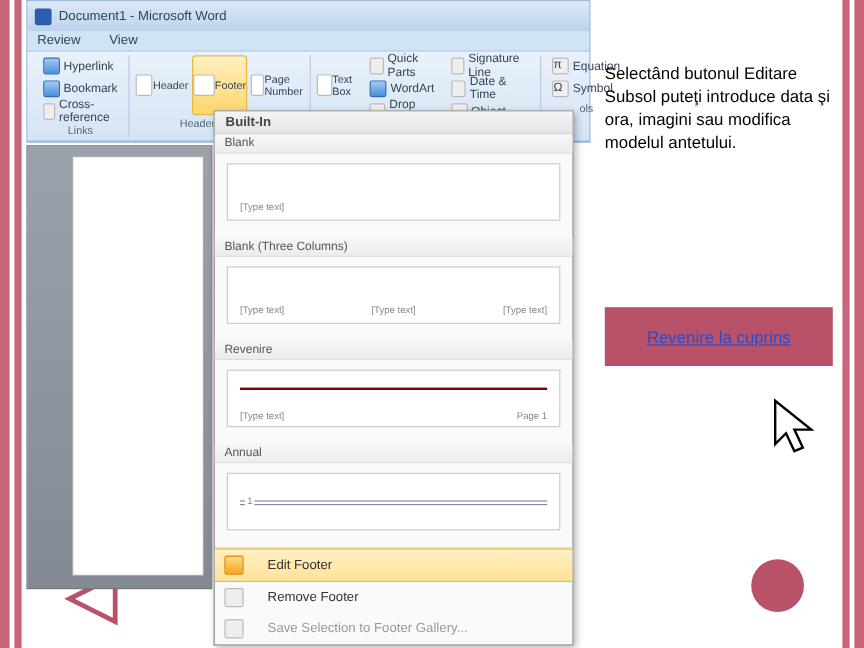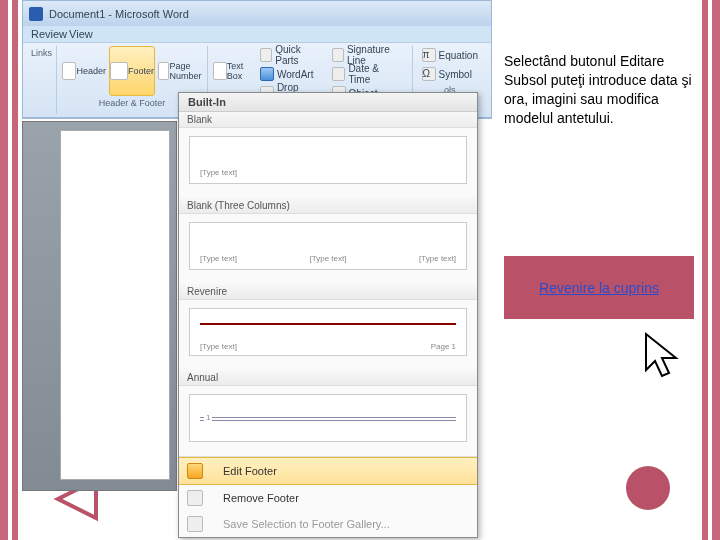--- a/index.html
+++ b/index.html
@@ -5,21 +5,21 @@
   * { box-sizing: border-box; margin: 0; padding: 0; }
   body { width: 720px; height: 540px; font-family: "Segoe UI", Tahoma, sans-serif; font-size: 11px; background: #fff; position: relative; overflow: hidden; }
   .stripe { position: absolute; top: 0; bottom: 0; width: 8px; background: #c7657b; }
   .stripe.s1 { left: 0; }
   .stripe.s2 { left: 12px; width: 6px; }
   .stripe.s3 { right: 12px; width: 6px; }
   .stripe.s4 { right: 0; }
   .word-app { position: absolute; top: 0; left: 22px; width: 470px; background: #cfe4f5; border: 1px solid #9db9d6; }
   .titlebar { height: 25px; background: linear-gradient(#dce9f7,#bcd3ec); display: flex; align-items: center; padding: 0 6px; font-size: 11px; color: #345; }
   .titlebar .wicon { width: 14px; height: 14px; background: #2a5db0; border-radius: 2px; margin-right: 6px; }
-  .tabs { display: flex; gap: 2px; padding: 2px 8px; background: #cfe4f5; font-size: 11px; color: #345; }
+  .tabs { display: flex; gap: 24px; padding: 2px 8px; background: #cfe4f5; font-size: 11px; color: #345; }
   .tabs span { cursor: default; }
   .ribbon { display: flex; background: linear-gradient(#e9f1fb,#d5e4f4); border-top: 1px solid #b8cde4; border-bottom: 1px solid #9db9d6; padding: 3px 4px; gap: 0; }
   .grp { border-right: 1px solid #b8cde4; padding: 0 4px; display: flex; flex-direction: column; }
   .grp:last-child { border-right: none; }
   .grp .items { display: flex; gap: 2px; align-items: flex-start; }
   .grp .lbl { text-align: center; font-size: 9px; color: #567; margin-top: 2px; }
   .rbtn { display: flex; flex-direction: row; align-items: center; justify-content: flex-end; width: 46px; height: 50px; font-size: 9px; color: #345; border: 1px solid transparent; border-radius: 3px; cursor: default; }
   .rbtn.small { flex-direction: row; width: auto; height: 18px; padding: 0 4px; gap: 3px; font-size: 10px; justify-content: flex-start; }
   .rbtn.sel { background: linear-gradient(#fff0c1,#ffd56b); border: 1px solid #e5b93d; }
   .ricon { width: 18px; height: 18px; background: #eee; border: 1px solid #bbb; border-radius: 2px; }
@@ -34,21 +34,21 @@
   .preview { padding: 6px 10px 10px 10px; }
   .page { background: #fff; border: 1px solid #ccc; height: 48px; position: relative; margin: 2px 0 4px 0; }
   .page .ph { position: absolute; font-size: 8px; color: #888; }
   .page .line { position: absolute; height: 2px; background: #800; }
   .dd-sep { border-top: 1px solid #ddd; }
   .dd-item { display: flex; align-items: center; gap: 20px; padding: 5px 8px; font-size: 11px; color: #333; cursor: default; }
   .dd-item.hl { background: linear-gradient(#fff0c1,#ffe29a); border: 1px solid #e5b93d; border-left: none; border-right: none; }
   .dd-item.disabled { color: #999; }
   .dd-item .dicon { width: 16px; height: 16px; }
   .info { position: absolute; top: 52px; left: 504px; width: 190px; font-size: 14px; line-height: 1.35; color: #000; font-family: Arial, sans-serif; }
-  .return-btn { position: absolute; top: 256px; left: 504px; width: 190px; height: 63px; background: #b95268; display: flex; align-items: center; justify-content: center; }
+  .return-btn { position: absolute; top: 256px; left: 504px; width: 190px; height: 49px; background: #b95268; display: flex; align-items: center; justify-content: center; }
   .return-btn a { color: #2a4bcc; text-decoration: underline; font-size: 14px; font-family: Arial, sans-serif; }
   .cursor-arrow { position: absolute; top: 330px; left: 640px; }
   .circle { position: absolute; bottom: 30px; right: 50px; width: 44px; height: 44px; border-radius: 50%; background: #b95268; }
   .back-tri { position: absolute; bottom: 18px; left: 50px; }
   .gray-slab { position: absolute; top: 121px; left: 22px; width: 155px; height: 370px; background: linear-gradient(#9aa2ac,#828a94); border: 1px solid #777; z-index: 1; }
   .white-slab { position: absolute; top: 130px; left: 60px; width: 110px; height: 350px; background: #fff; border: 1px solid #aaa; z-index: 2; }
 </style>
 </head>
 <body>
 
@@ -64,20 +64,34 @@
   <div class="titlebar">
     <div class="wicon"></div>
     <span>Document1 - Microsoft Word</span>
   </div>
   <div class="tabs">
     <span>Review</span>
     <span>View</span>
   </div>
   <div class="ribbon">
     <div class="grp">
+      <div class="stacked">
+        <div class="rbtn small">
+            <span class="ricon sm blue"></span>
+            <span>Hyperlink</span>
+          </div>
+        <div class="rbtn small">
+            <span class="ricon sm blue"></span>
+            <span>Bookmark</span>
+          </div>
+        <div class="rbtn small">
+            <span class="ricon sm"></span>
+            <span>Cross-reference</span>
+          </div>
+      </div>
       <div class="lbl">Links</div>
     </div>
     <div class="grp">
       <div class="items">
         <div class="rbtn">
             <span class="ricon white"></span>
             <span>Header</span>
           </div>
         <div class="rbtn sel">
             <span class="ricon white"></span>

